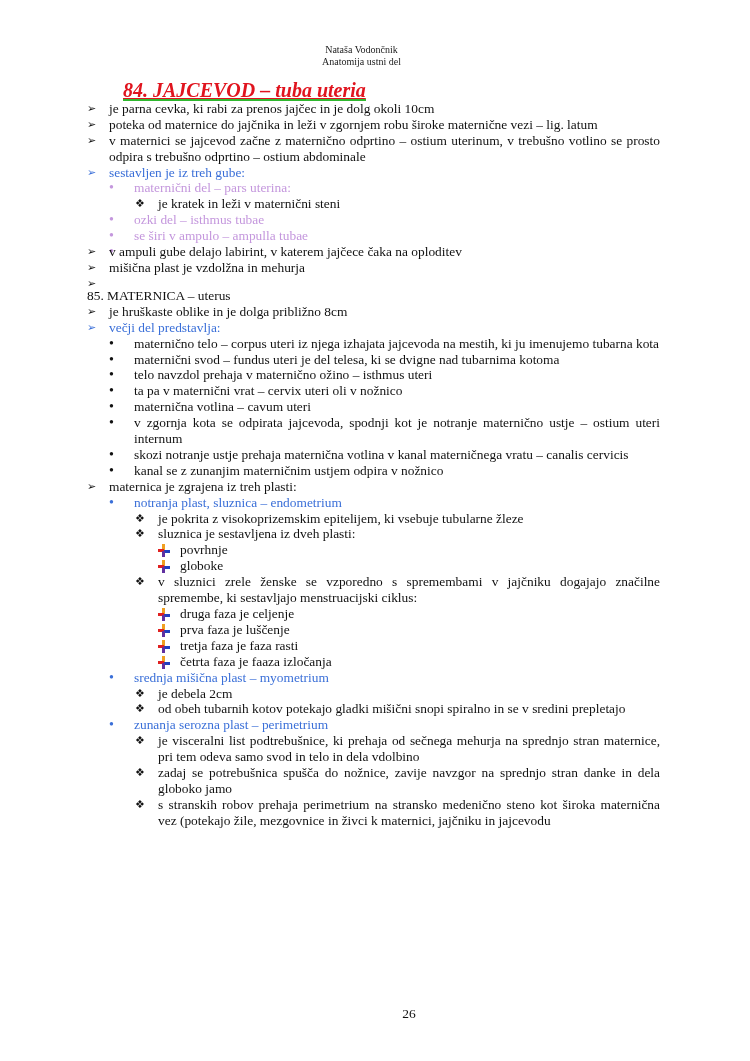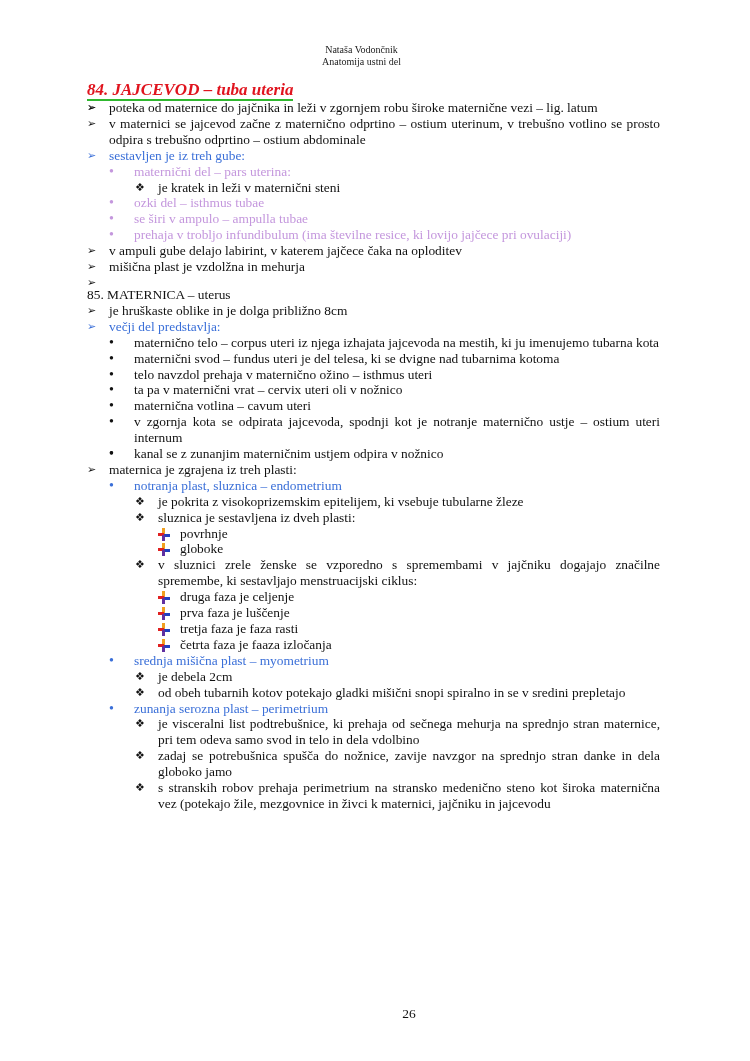--- a/index.html
+++ b/index.html
@@ -1,22 +1,22 @@
 <!DOCTYPE html>
 <html><head>
   <meta charset="utf-8">
   <style>
     html, body { margin: 0; padding: 0; background: #ffffff; }
     body { width: 750px; height: 1061px; position: relative; overflow: hidden;
       font-family: "Liberation Serif", "DejaVu Serif", serif; color: #111; }
     .header { position: absolute; top: 44px; left: 0; width: 723px; text-align: center;
       font-size: 10px; line-height: 12px; color: #222; }
     .content { position: absolute; top: 80px; left: 87px; width: 573px; font-size: 13.4px; line-height: 15.9px; }
-    .title { color: #e0141e; font-weight: bold; font-style: italic; font-size: 17px; line-height: 20px;
-      text-decoration-color: #e0141e; position: relative; display: inline-block; }
+    .title { color: #e0141e; font-weight: bold; font-style: italic; font-size: 20px; line-height: 20px;
+      text-decoration: underline; text-decoration-color: #e0141e; position: relative; display: inline-block; margin-left: 36px; }
     .title::after { content: ""; position: absolute; left: 0; right: 0; bottom: -1px; height: 2px; background: #2fb82f; }
     .row { position: relative; text-align: justify; }
     .row .mk { position: absolute; top: 0; }
     .l1 { padding-left: 22px; }
     .l1 .mk { left: 0; font-size: 11px; }
     .l2 { padding-left: 47px; }
     .l2 .mk { left: 22px; font-size: 14px; }
     .l3 { padding-left: 71px; }
     .l3 .mk { left: 48px; font-size: 11px; }
     .l4 { padding-left: 93px; }
@@ -34,47 +34,47 @@
 
 <div class="header">
   <div>Nataša Vodončnik</div>
   <div>Anatomija ustni del</div>
 </div>
 
 <div class="content">
   <div>
     <div class="title">84.  JAJCEVOD – tuba uteria</div>
     <div id="list84">
-        <div class="row l1"><span class="mk">➢</span></div>
+        <div class="row l1"><span class="mk">➢</span><span>je parna cevka, ki rabi za prenos jajčec in je dolg okoli 10cm</span></div>
         <div class="row l1"><span class="mk">➢</span><span>poteka od maternice do jajčnika in leži v zgornjem robu široke maternične vezi – lig. latum</span></div>
         <div class="row l1"><span class="mk">➢</span><span>v maternici se jajcevod začne z maternično odprtino – ostium uterinum, v trebušno votlino se prosto odpira s trebušno odprtino – ostium  abdominale</span></div>
         <div class="row l1 blue"><span class="mk">➢</span><span>sestavljen je iz treh gube:</span></div>
         <div class="row l2 violet"><span class="mk">•</span><span>maternični del – pars uterina:</span></div>
         <div class="row l3"><span class="mk">❖</span><span>je kratek in leži v maternični steni</span></div>
         <div class="row l2 violet"><span class="mk">•</span><span>ozki del – isthmus tubae</span></div>
         <div class="row l2 violet"><span class="mk">•</span><span>se širi v ampulo – ampulla tubae</span></div>
-        <div class="row l2 violet"><span class="mk">•</span><span>prehaja v trobljo  infundibulum (ima številne resice, ki lovijo jajčece pri ovulaciji)</span></div>
+        <div class="row l2 violet"><span class="mk">•</span></div>
         <div class="row l1"><span class="mk">➢</span><span>v ampuli gube delajo labirint, v katerem jajčece čaka na oploditev</span></div>
         <div class="row l1"><span class="mk">➢</span><span>mišična plast je vzdolžna in mehurja</span></div>
         <div class="row l1"><span class="mk">➢</span></div>
       </div>
   </div>
   <div class="gap"></div>
   <div>
     <div class="sec85">85.  MATERNICA – uterus</div>
     <div id="list85">
         <div class="row l1"><span class="mk">➢</span><span>je hruškaste oblike in je dolga približno 8cm</span></div>
         <div class="row l1 blue"><span class="mk">➢</span><span>večji del predstavlja:</span></div>
         <div class="row l2"><span class="mk">•</span><span>maternično telo – corpus uteri iz njega izhajata jajcevoda na mestih, ki ju imenujemo tubarna kota</span></div>
         <div class="row l2"><span class="mk">•</span><span>maternični svod – fundus uteri je del telesa, ki se dvigne nad tubarnima kotoma</span></div>
         <div class="row l2"><span class="mk">•</span><span>telo navzdol prehaja v maternično ožino – isthmus uteri</span></div>
         <div class="row l2"><span class="mk">•</span><span>ta pa v maternični vrat – cervix uteri oli v nožnico</span></div>
         <div class="row l2"><span class="mk">•</span><span>maternična votlina – cavum uteri</span></div>
         <div class="row l2"><span class="mk">•</span><span>v zgornja kota se odpirata jajcevoda, spodnji kot je notranje maternično ustje – ostium uteri internum</span></div>
-        <div class="row l2"><span class="mk">•</span></div>
+        <div class="row l2"><span class="mk">•</span><span>skozi notranje ustje prehaja maternična votlina v kanal materničnega vratu – canalis cervicis</span></div>
         <div class="row l2"><span class="mk">•</span><span>kanal se z zunanjim materničnim ustjem odpira v nožnico</span></div>
         <div class="row l1"><span class="mk">➢</span><span>maternica je zgrajena iz treh plasti:</span></div>
         <div class="row l2 blue"><span class="mk">•</span><span>notranja plast, sluznica – endometrium</span></div>
         <div class="row l3"><span class="mk">❖</span><span>je pokrita z visokoprizemskim epitelijem, ki vsebuje tubularne žleze</span></div>
         <div class="row l3"><span class="mk">❖</span><span>sluznica je sestavljena iz dveh plasti:</span></div>
         <div class="row l4"><span class="mk"><svg class="qicon" viewBox="0 0 12 13">
               <rect x="4" y="0" width="3" height="7" fill="#f0a020"></rect>
               <rect x="0" y="5" width="6" height="3" fill="#e02020"></rect>
               <rect x="6" y="6" width="6" height="3" fill="#2040c0"></rect>
               <rect x="4" y="7" width="3" height="6" fill="#6030a0"></rect>

